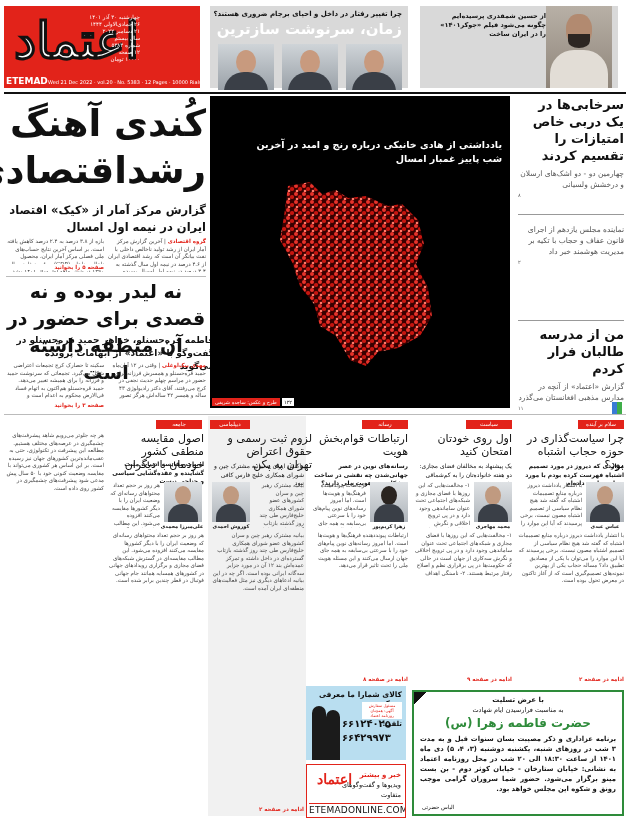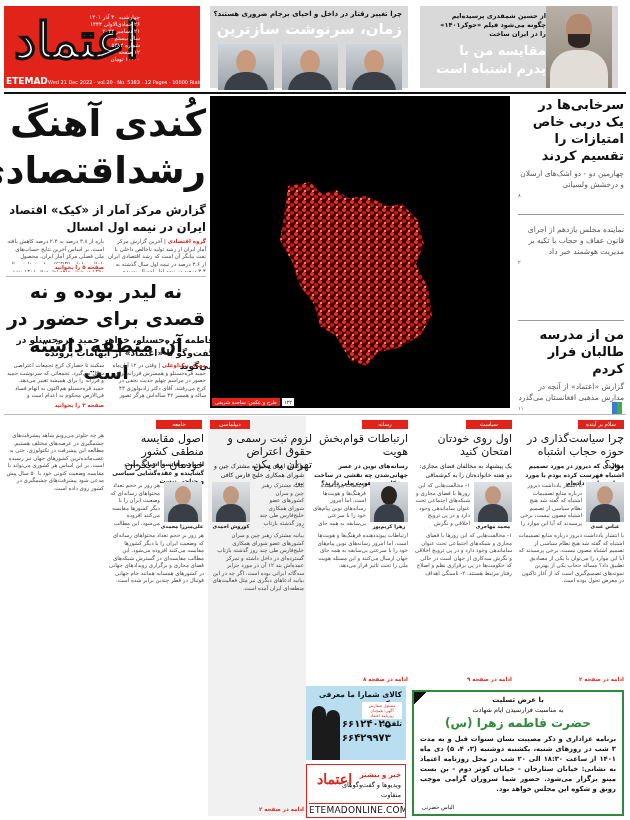--- a/index.html
+++ b/index.html
@@ -127,21 +127,20 @@
     </div>
 </div>
 
 <div id="promo-right" class="abs promo rtl">
   <div class="photo">
       <div class="body"></div>
       <div class="head"></div>
       <div class="beard"></div>
     </div>
   <div class="kicker">از حسین شمقدری پرسیده‌ایم چگونه می‌شود فیلم «جوکر۱۴۰۱» را در ایران ساخت</div>
-  <div class="title">مقایسه من با پدرم اشتباه است</div>
 </div>
 
 <div class="rule" style="left:4px;top:92px;width:622px;height:2px"></div>
 
 <div id="main-headline" class="abs rtl">کُندی آهنگ رشداقتصادی</div>
 <div id="main-sub" class="abs rtl">گزارش مرکز آمار از «کیک» اقتصاد ایران در نیمه اول امسال</div>
 <div class="abs rtl body-text" style="left:108px;top:238px;width:98px;height:34px;overflow:hidden">
   <span class="red-lead">گروه اقتصادی</span> | <span>آخرین گزارش مرکز آمار ایران از رشد تولید ناخالص داخلی با نفت بیانگر آن است که رشد اقتصادی ایران از ۴.۶ درصد در نیمه اول سال گذشته به ۳.۴ درصد در نیمه اول امسال رسیده است. رشد تولید ناخالص داخلی بدون نفت در همان</span>
 </div>
 <div class="abs rtl body-text" style="left:6px;top:238px;width:98px;height:34px;overflow:hidden">
@@ -155,20 +154,21 @@
 <div id="story2-sub" class="abs rtl">فاطمه قره‌حسنلو، خواهر حمید قره‌حسنلو در گفت‌وگو با «اعتماد» از ابهامات پرونده می‌گوید</div>
 <div class="abs rtl body-text" style="left:108px;top:362px;width:98px;height:38px;overflow:hidden">
   <span class="red-lead">مهدی بیک‌اوغلی</span> | <span>وقتی در ۱۲ آبان‌ماه حمید قره‌حسنلو و همسرش فرزانه برای حضور در مراسم چهلم حدیث نجفی در کرج می‌رفتند، آقای دکتر رادیولوژی ۴۳ ساله و همسر ۴۲ ساله‌اش هرگز تصور نمی‌کردند این سفر کوتاه چنین سرنوشت تلخی را برایشان رقم بزند. آن‌طور که خبرگزاری‌ها در همان روز نوشتند منفصل بهشت</span>
 </div>
 <div class="abs rtl body-text" style="left:6px;top:362px;width:98px;height:38px;overflow:hidden">
   <span>سکینه تا حصارک کرج تجمعات اعتراضی شکل می‌گیرد. تجمعاتی که سرنوشت حمید و فرزانه را برای همیشه تغییر می‌دهد. حمید قره‌حسنلو هم‌اکنون به اتهام فساد فی‌الارض محکوم به اعدام است و همسرش محکوم به ۲۵ سال حبس تعزیری. فرزانه در اهواز نگه‌داری می‌شود و به گفته خانواده هیچ ملاقاتی نداشته است.</span>
 </div>
 <div class="abs rtl continue" style="left:6px;top:402px;width:98px">صفحه ۳ را بخوانید</div>
 
 <div id="hero" class="abs rtl">
+  <div id="hero-sub">یادداشتی از هادی خانیکی درباره رنج و امید در آخرین شب پاییز غمبار امسال</div>
   <svg id="hero-map" viewBox="0 0 170 200">
     <defs>
       <pattern id="seeds" width="8" height="8" patternUnits="userSpaceOnUse">
         <rect width="8" height="8" fill="#3a0000"></rect>
         <circle cx="2" cy="2" r="2" fill="#e8322a"></circle>
         <circle cx="6" cy="5" r="2.1" fill="#c8150f"></circle>
         <circle cx="3" cy="7" r="1.3" fill="#ff7a6a"></circle>
       </pattern>
     </defs>
     <path d="M18,10 L40,6 L52,18 L66,14 L78,22 L96,20 L118,30 L132,28 L148,44 L154,68 L146,88 L158,112 L162,140 L150,160 L128,172 L108,176 L96,190 L80,184 L66,160 L50,150 L44,128 L30,110 L22,86 L10,64 L14,40 Z" fill="url(#seeds)"></path>

